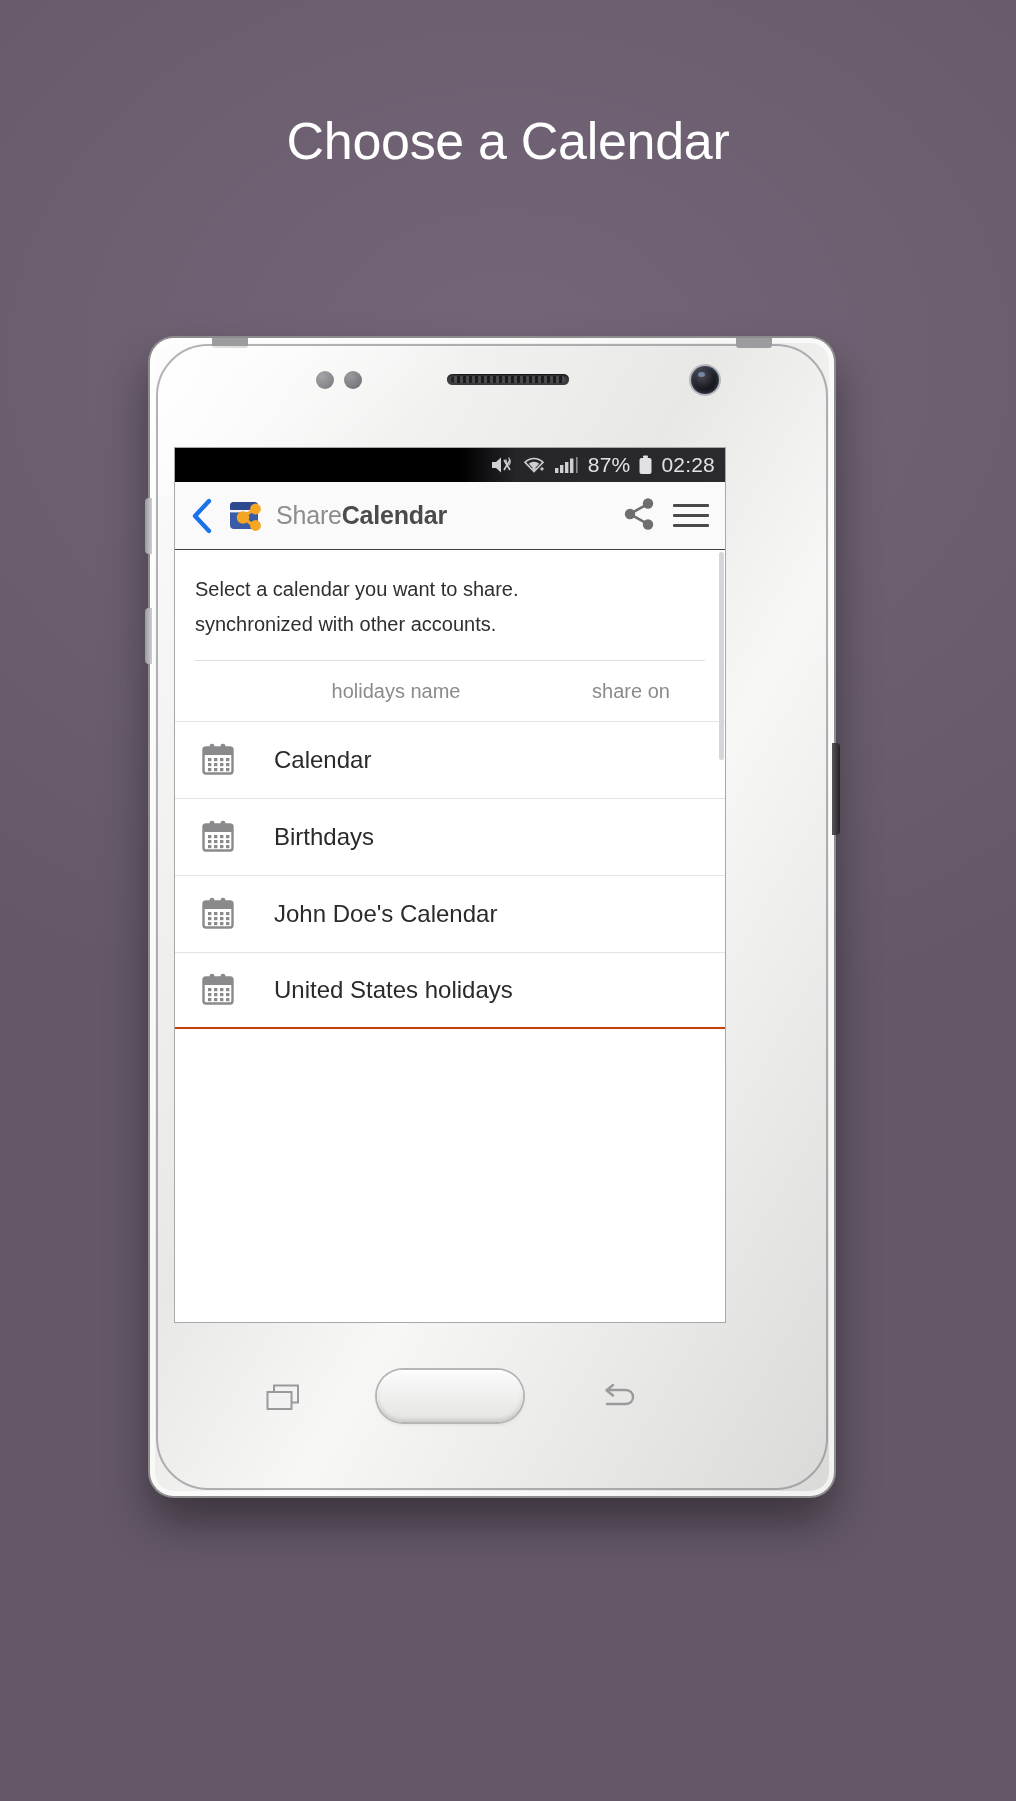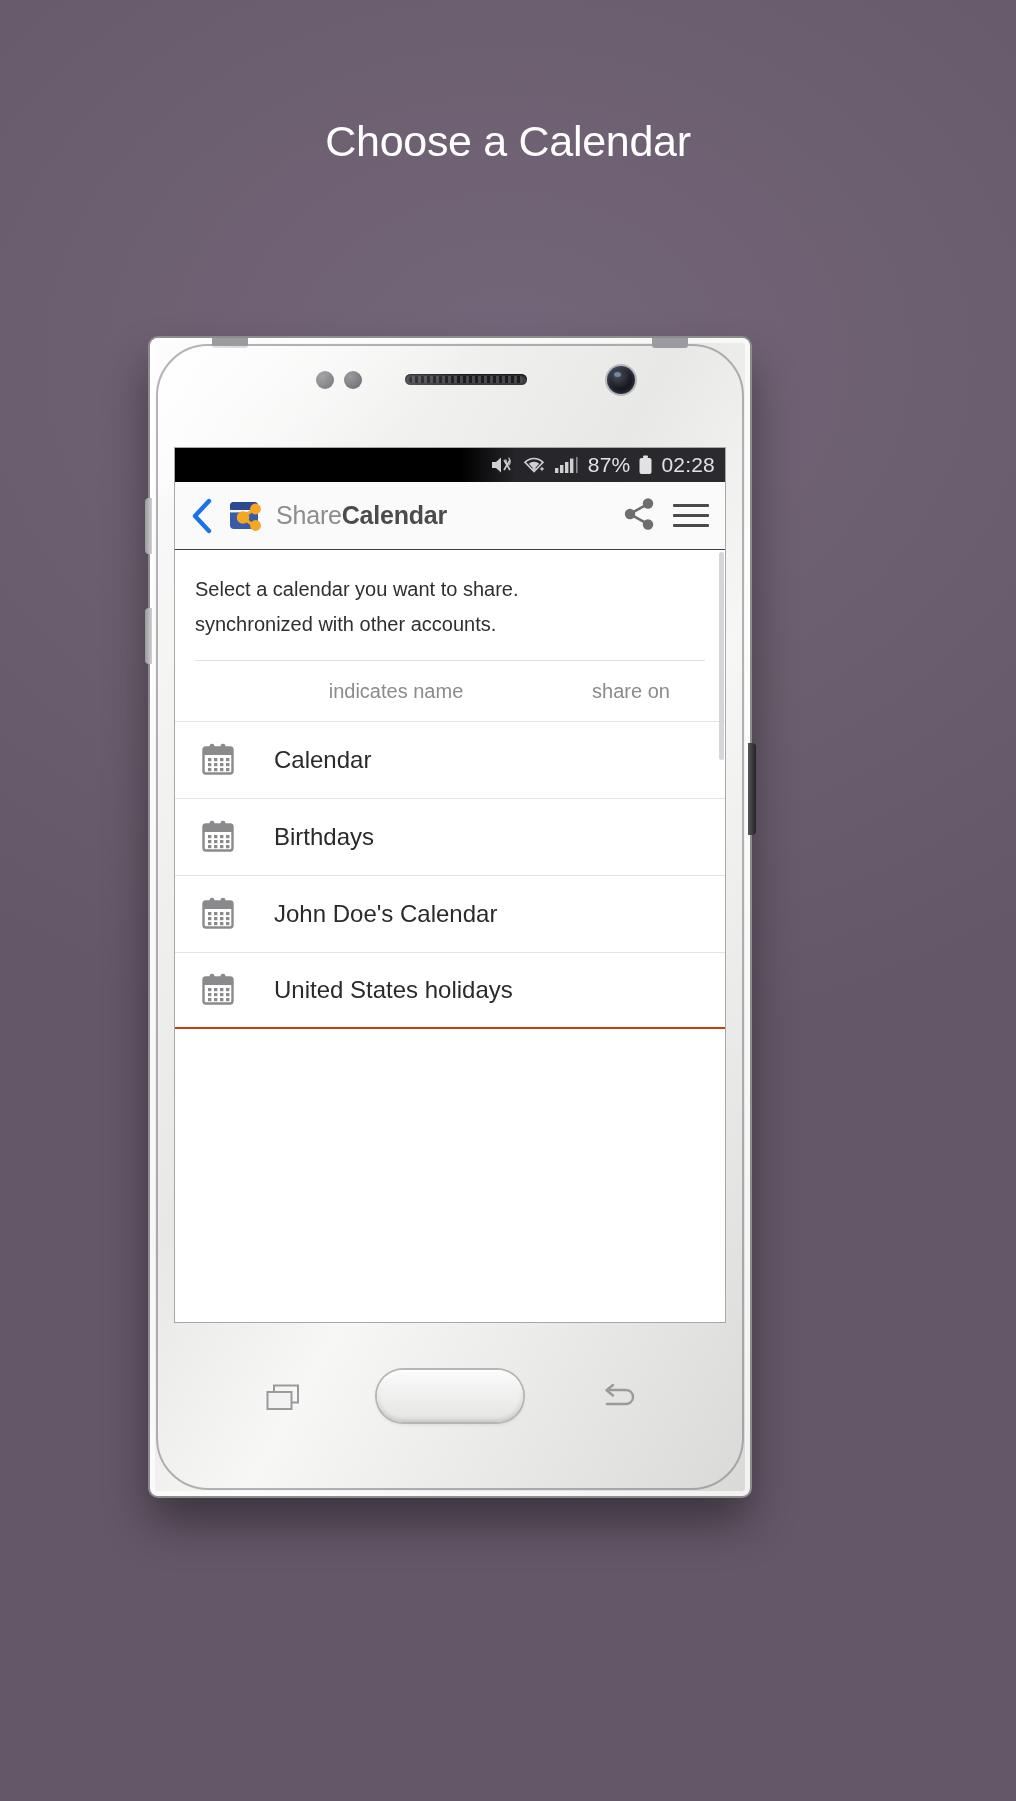--- a/index.html
+++ b/index.html
@@ -12,28 +12,28 @@
   }
   .bg {
     position:absolute; inset:0;
     background:
       radial-gradient(ellipse 900px 700px at 50% 20%, #74667a 0%, #6b5e6e 55%, #645868 100%);
   }
   
   .headline {
     position:absolute; top:104px; left:0; width:1016px;
     text-align:center; color:#ffffff;
-    font-size:43px; line-height:74px; font-weight:400;
+    font-size:52px; line-height:74px; font-weight:400;
     letter-spacing:-0.3px;
   }
   
   .phone {
     position:absolute; left:150px; top:338px;
-    width:600px; height:1158px;
-    border-radius:8px;
+    width:684px; height:1158px;
+    border-radius:24px;
     background:linear-gradient(120deg,#fdfdfd 0%,#e8e8e6 42%,#f7f7f5 60%,#d9d9d7 100%);
     box-shadow:
       0 0 0 2px #8d8d8d,
       0 26px 46px rgba(0,0,0,.42),
       inset 0 0 0 5px rgba(255,255,255,.65);
   }
   .phone-inner-edge {
     position:absolute; inset:6px;
     border-radius:52px;
     border:2px solid rgba(120,120,125,.55);
@@ -249,21 +249,21 @@
       <div class="scrolltrack"></div>
 
       <div class="intro">
         <p>Select a calendar you want to share.</p>
         <p>synchronized with other accounts.</p>
       </div>
 
       <div class="divider"></div>
 
       <div class="col-head">
-        <span class="col-name">indicates name</span>
+        <span class="col-name">holidays name</span>
         <span class="col-sync">share on</span>
       </div>
 
       <div class="rows">
 
         <div class="row">
           <span class="cal-ico">
             <svg width="34" height="34" viewBox="0 0 34 34">
               <ellipse cx="11" cy="4.2" rx="2.6" ry="3.4" fill="#8a8a8c"></ellipse>
               <ellipse cx="22" cy="4.2" rx="2.6" ry="3.4" fill="#8a8a8c"></ellipse>

